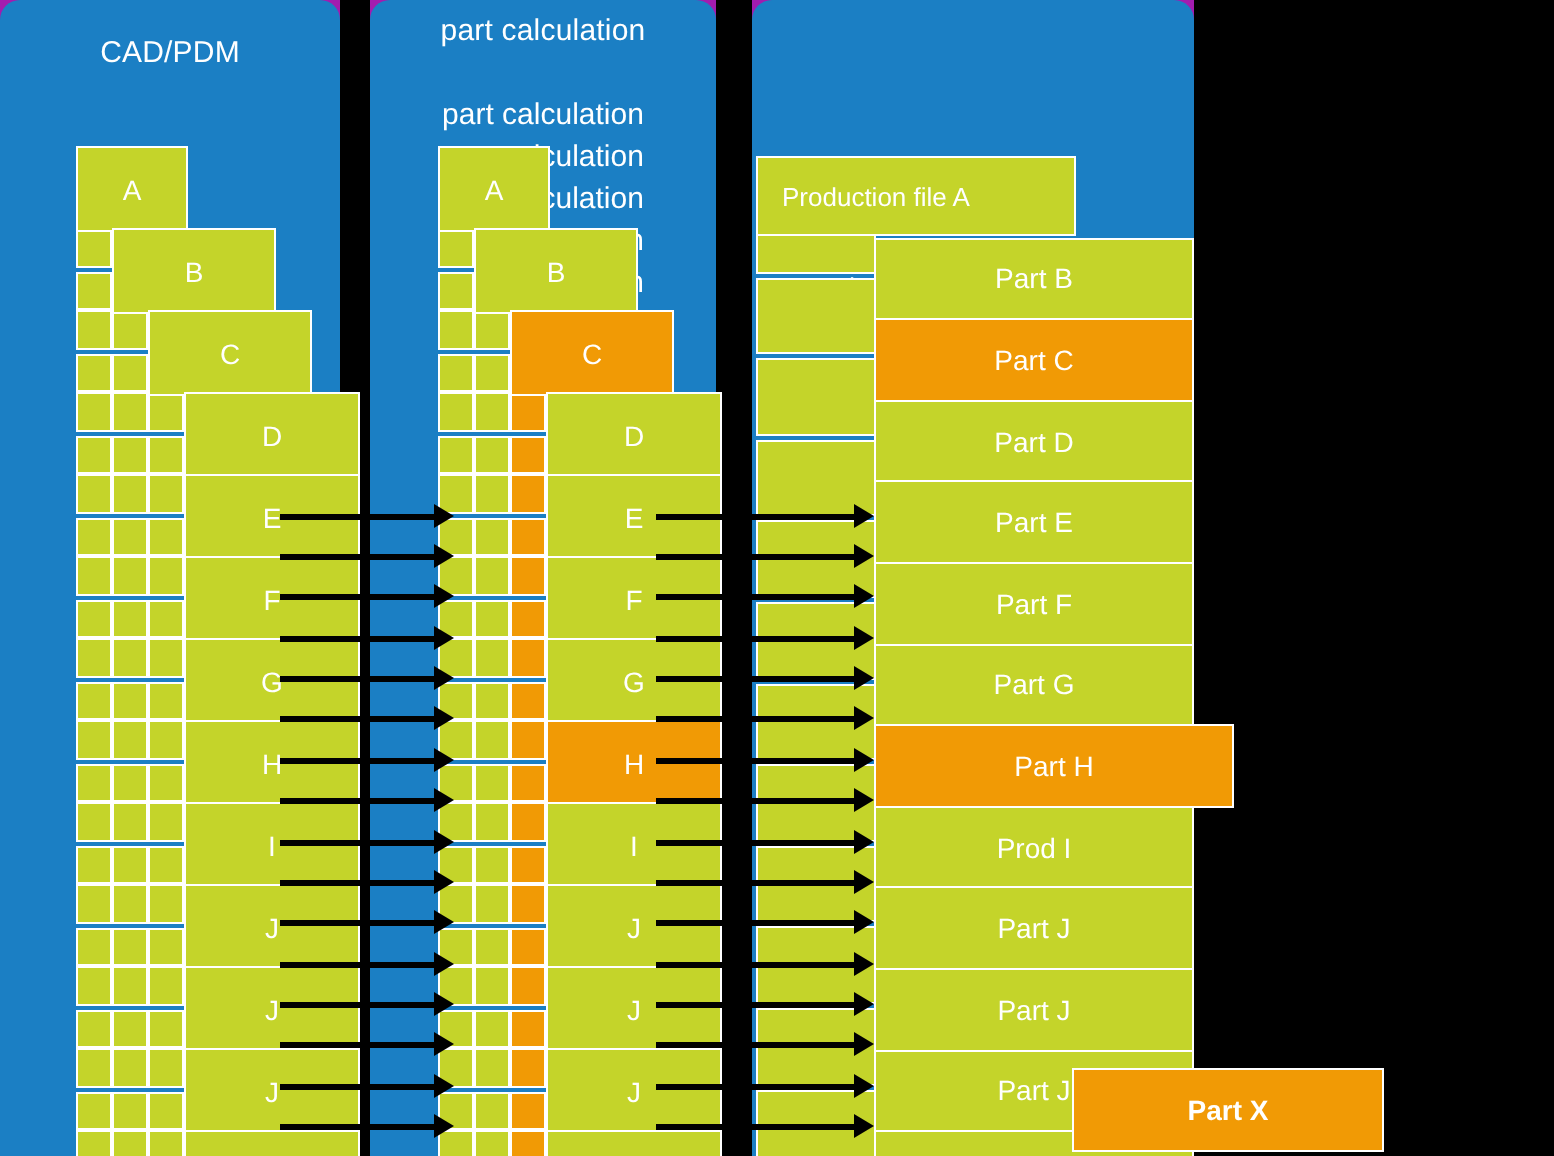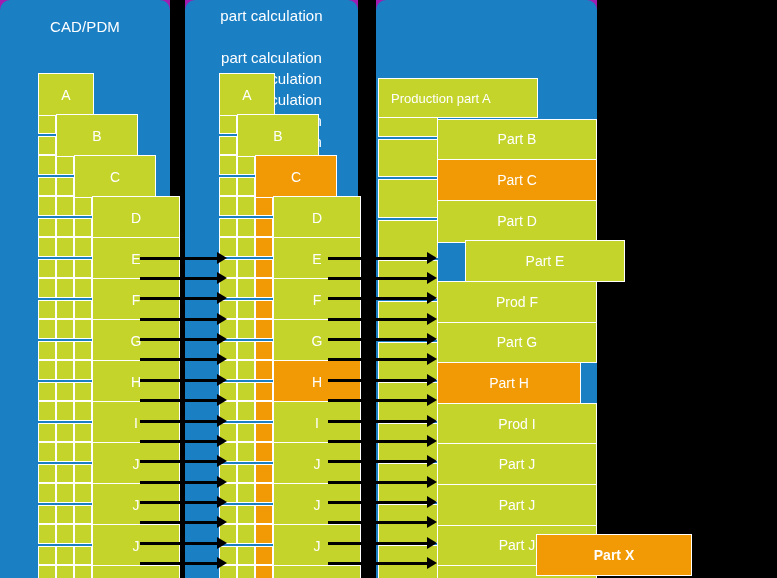--- a/index.html
+++ b/index.html
@@ -273,28 +273,28 @@
       <div class="card" style="left: 378px; top: 179.2px; width: 60px; height: 38.6px;"></div>
       <div class="card" style="left: 378px; top: 219.8px; width: 60px; height: 38.6px;"></div>
       <div class="card" style="left: 378px; top: 260.4px; width: 60px; height: 38.6px;"></div>
       <div class="card" style="left: 378px; top: 301px; width: 60px; height: 38.6px;"></div>
       <div class="card" style="left: 378px; top: 341.6px; width: 60px; height: 38.6px;"></div>
       <div class="card" style="left: 378px; top: 382.2px; width: 60px; height: 38.6px;"></div>
       <div class="card" style="left: 378px; top: 422.8px; width: 60px; height: 38.6px;"></div>
       <div class="card" style="left: 378px; top: 463.4px; width: 60px; height: 38.6px;"></div>
       <div class="card" style="left: 378px; top: 504px; width: 60px; height: 38.6px;"></div>
       <div class="card" style="left: 378px; top: 544.6px; width: 60px; height: 38.6px;"></div>
-      <div class="card lbl-left" style="left: 378px; top: 78px; width: 160px; height: 40px;">Production part A</div>
+      <div class="card lbl-left" style="left: 378px; top: 78px; width: 160px; height: 40px;">Production file A</div>
       <div class="card" style="left: 437px; top: 118.6px; width: 160px; height: 41.6px;">Part B</div>
       <div class="card orange" style="left: 437px; top: 159.2px; width: 160px; height: 41.6px;">Part C</div>
       <div class="card" style="left: 437px; top: 199.8px; width: 160px; height: 43px;">Part D</div>
-      <div class="card" style="left: 437px; top: 240.4px; width: 160px; height: 41.6px; margin-left: 28px;">Part E</div>
-      <div class="card" style="left: 437px; top: 281px; width: 160px; height: 41.6px;">Prod F</div>
+      <div class="card" style="left: 437px; top: 240.4px; width: 160px; height: 41.6px;">Part E</div>
+      <div class="card" style="left: 437px; top: 281px; width: 160px; height: 41.6px;">Part F</div>
       <div class="card" style="left: 437px; top: 321.6px; width: 160px; height: 41.6px;">Part G</div>
-      <div class="card orange" style="left: 437px; top: 362.2px; width: 144px; height: 41.6px;">Part H</div>
+      <div class="card orange" style="left: 437px; top: 362.2px; width: 180px; height: 41.6px;">Part H</div>
       <div class="card" style="left: 437px; top: 402.8px; width: 160px; height: 41.6px;">Prod I</div>
       <div class="card" style="left: 437px; top: 443.4px; width: 160px; height: 41.6px;">Part J</div>
       <div class="card" style="left: 437px; top: 484px; width: 160px; height: 41.6px;">Part J</div>
       <div class="card" style="left: 437px; top: 524.6px; width: 160px; height: 41.6px;">Part J</div>
       <div class="card" style="left: 437px; top: 565.2px; width: 160px; height: 41.6px;">Part J</div>
     </div>
   <div id="layer-arrows">
       <div class="arrow" style="left: 140px; top: 257px; width: 78px;"></div>
       <div class="arrow" style="left: 328px; top: 257px; width: 100px;"></div>
       <div class="arrow" style="left: 140px; top: 277px; width: 78px;"></div>

